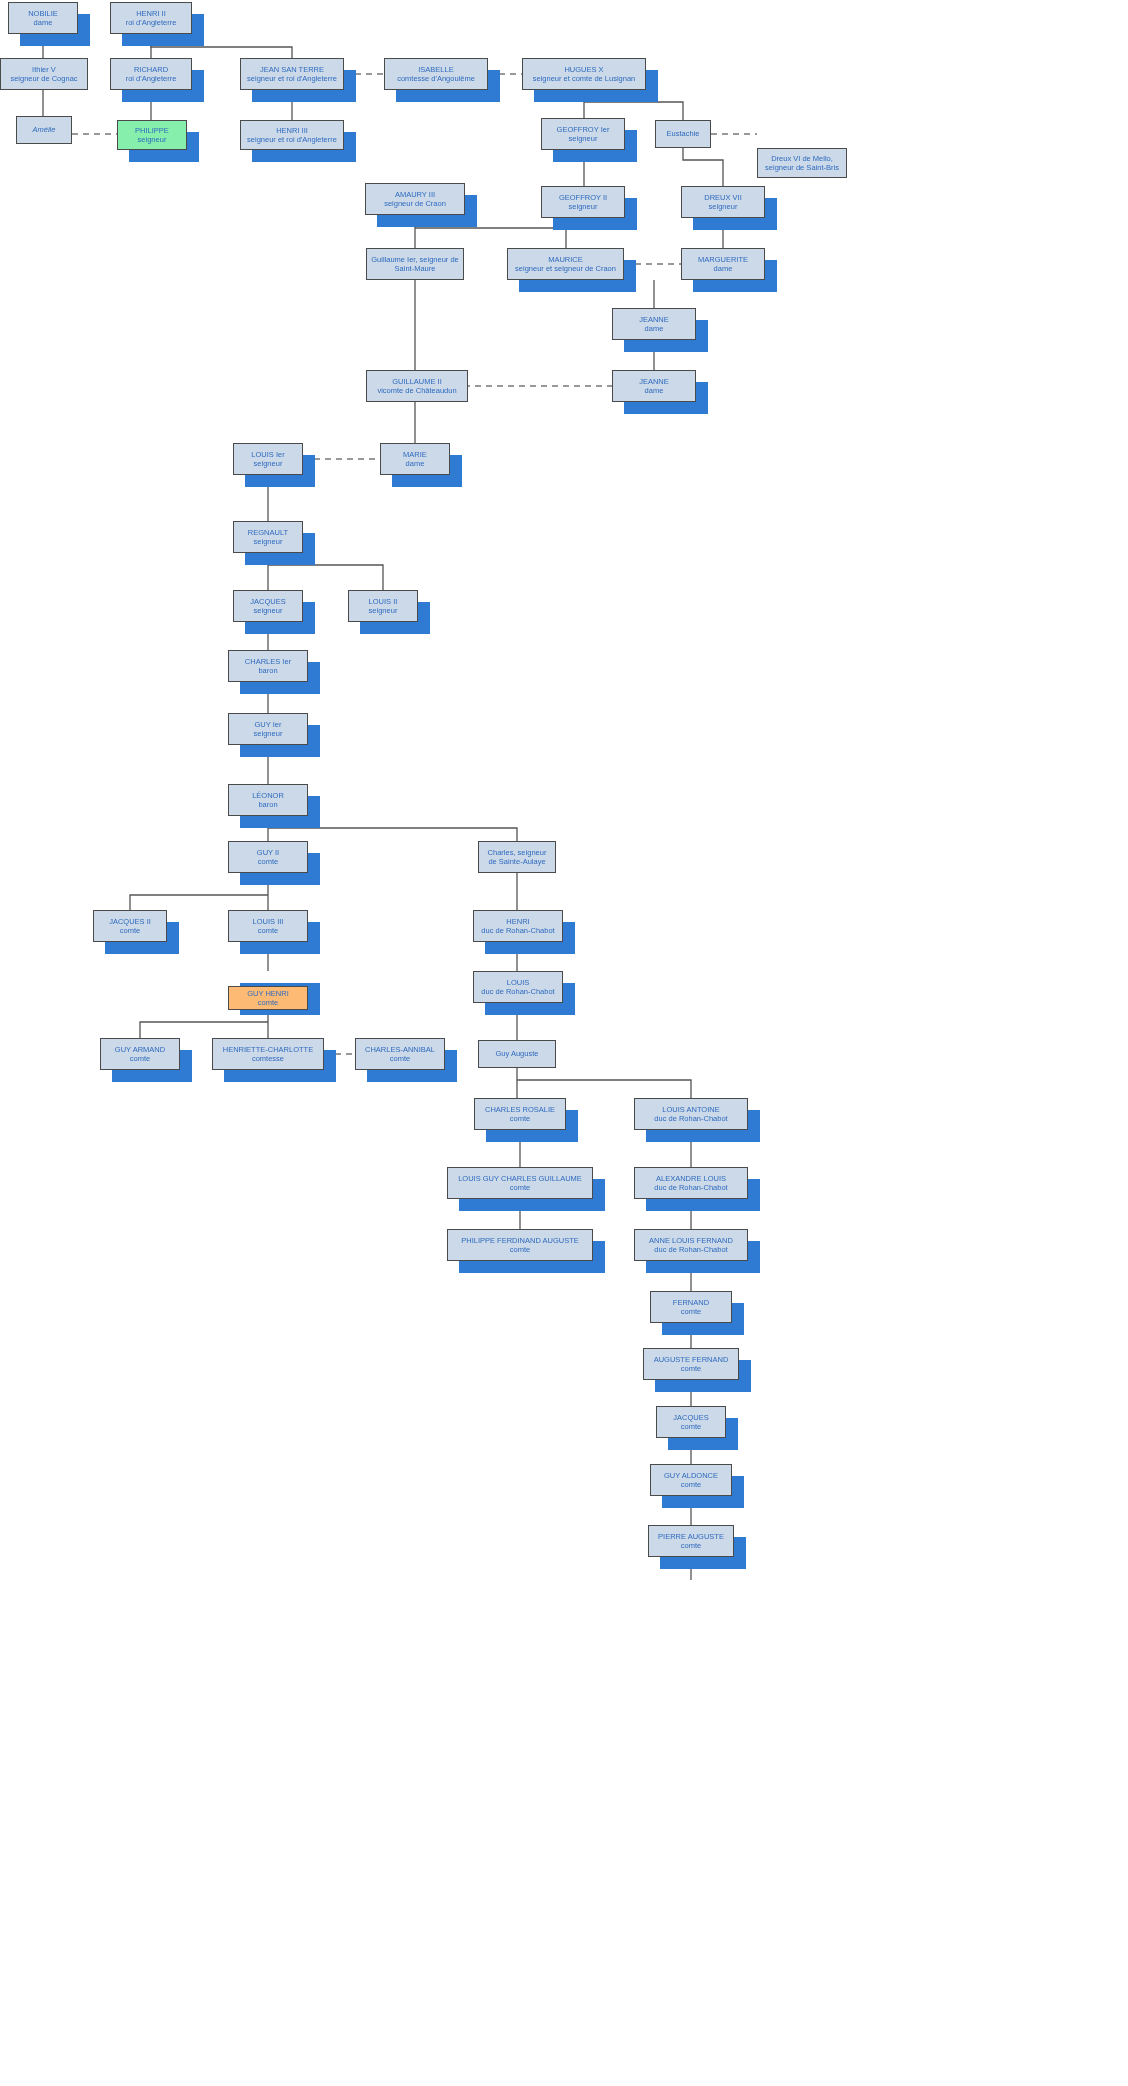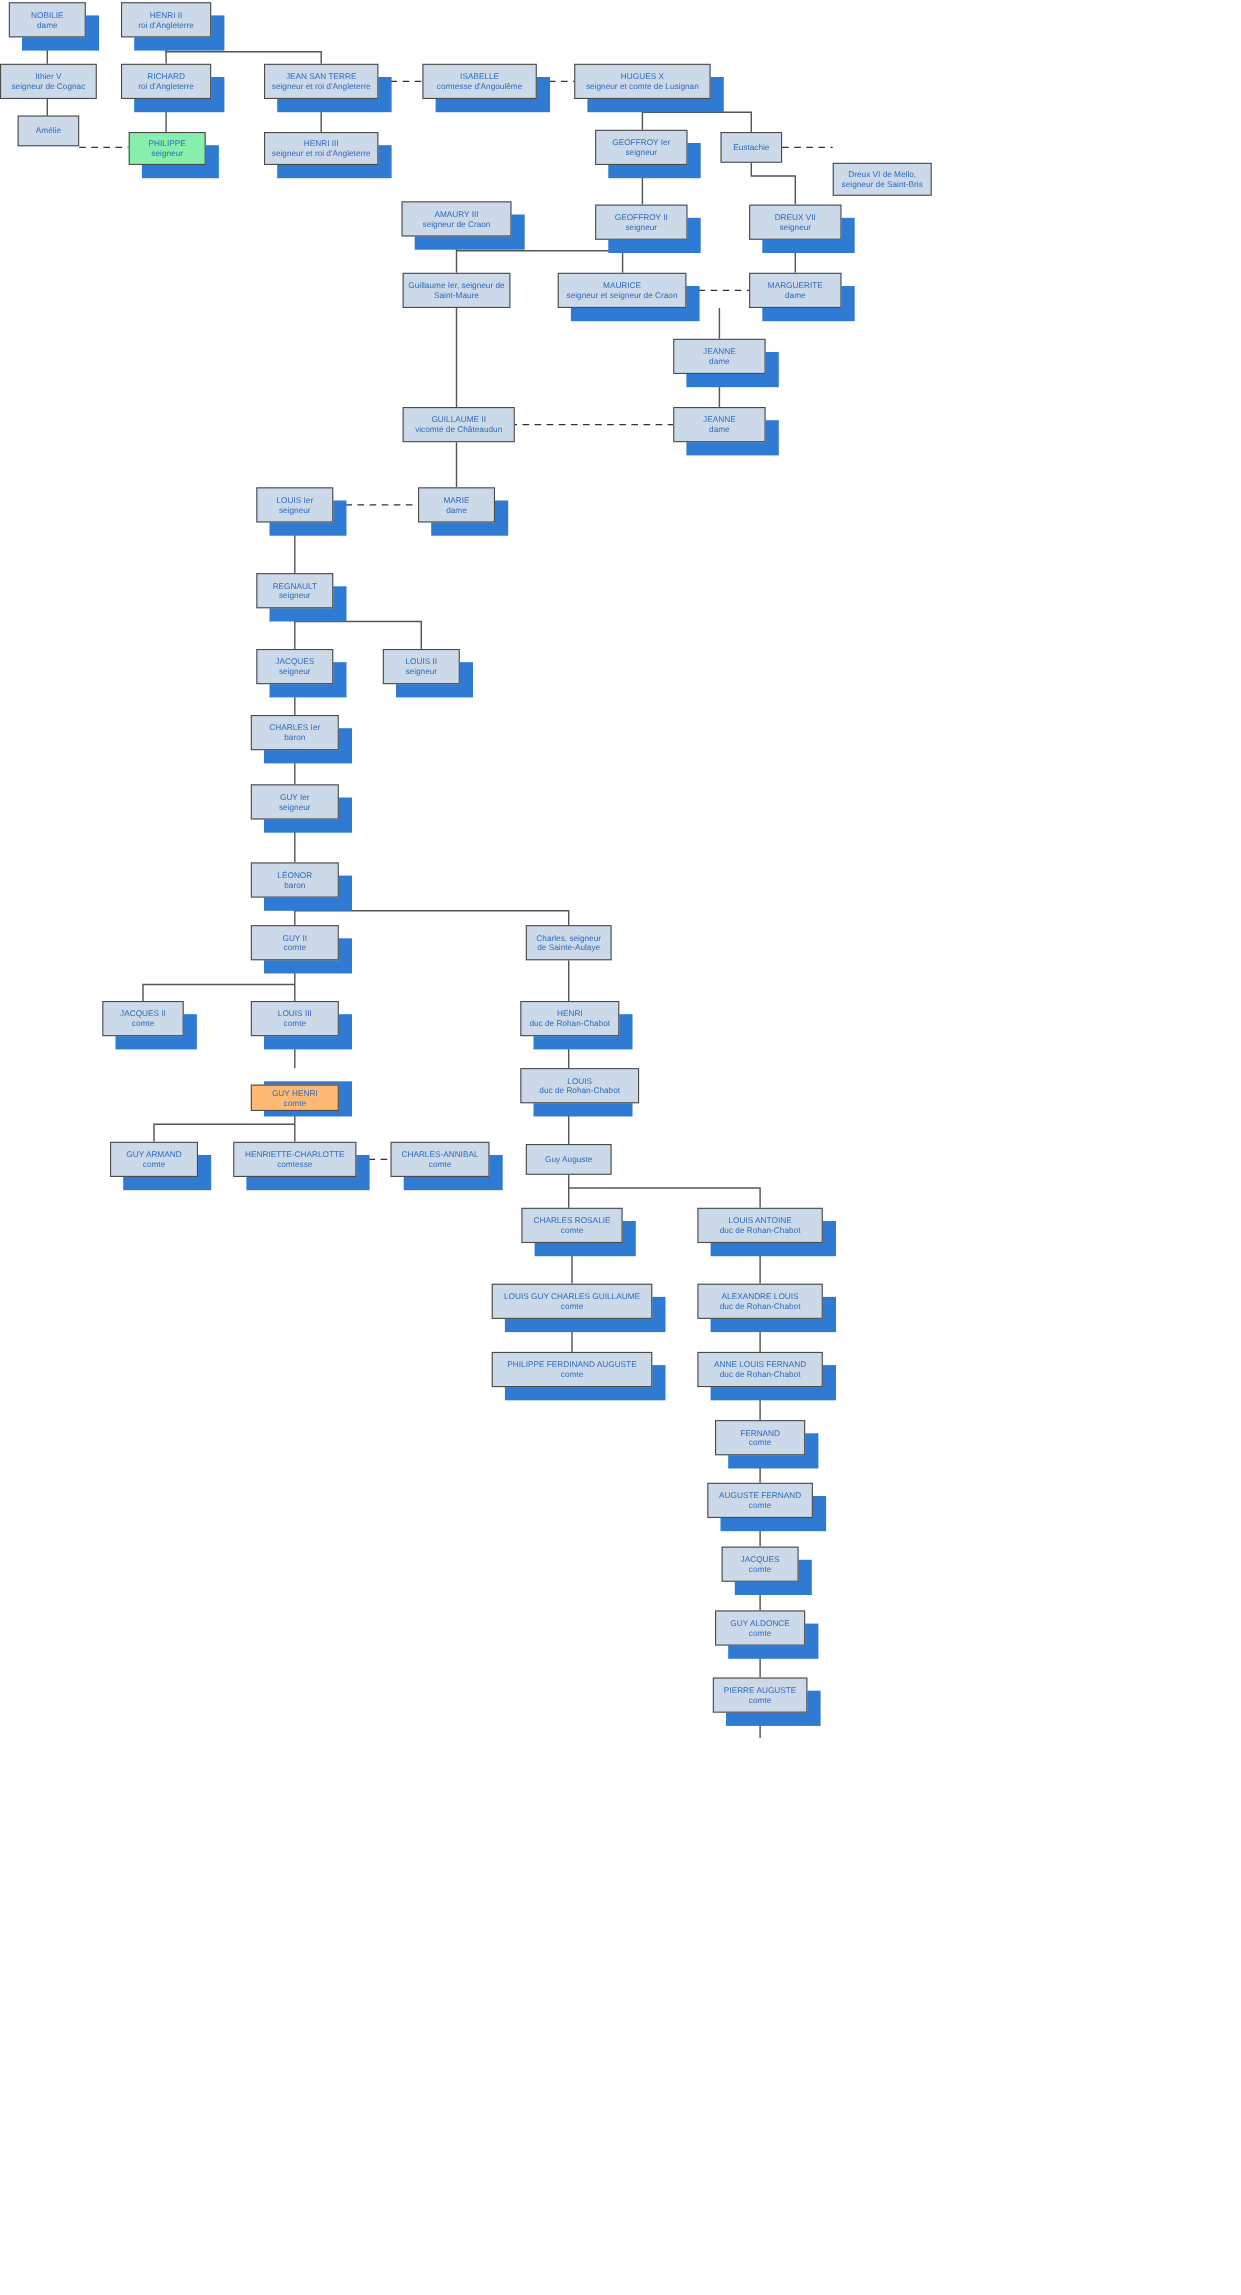--- a/index.html
+++ b/index.html
@@ -130,21 +130,21 @@
     <div class="shadow" style="left: 396px; top: 70px; width: 104px; height: 32px; background: rgb(47, 123, 212);"></div>
     <div class="node" style="left: 384px; top: 58px; width: 104px; height: 32px; font-size: 7.5px; background: rgb(204, 217, 232); border-color: rgb(74, 74, 74); color: rgb(47, 107, 191);">
       <span class="nm">ISABELLE</span>
       <span class="ti">comtesse d'Angoulême</span>
     </div>
     <div class="shadow" style="left: 534px; top: 70px; width: 124px; height: 32px; background: rgb(47, 123, 212);"></div>
     <div class="node" style="left: 522px; top: 58px; width: 124px; height: 32px; font-size: 7.5px; background: rgb(204, 217, 232); border-color: rgb(74, 74, 74); color: rgb(47, 107, 191);">
       <span class="nm">HUGUES X</span>
       <span class="ti">seigneur et comte de Lusignan</span>
     </div>
-    <div class="node" style="left: 16px; top: 105px; width: 56px; height: 28px; font-size: 7.5px; background: rgb(204, 217, 232); border-color: rgb(74, 74, 74); color: rgb(47, 107, 191);">
+    <div class="node" style="left: 16px; top: 116px; width: 56px; height: 28px; font-size: 7.5px; background: rgb(204, 217, 232); border-color: rgb(74, 74, 74); color: rgb(47, 107, 191); font-style: italic;">
       <span class="nm">Amélie</span>
     </div>
     <div class="shadow" style="left: 129px; top: 132px; width: 70px; height: 30px; background: rgb(47, 123, 212);"></div>
     <div class="node" style="left: 117px; top: 120px; width: 70px; height: 30px; font-size: 7.5px; background: #86efac; border-color: rgb(74, 74, 74); color: rgb(47, 107, 191);">
       <span class="nm">PHILIPPE</span>
       <span class="ti">seigneur</span>
     </div>
     <div class="shadow" style="left: 252px; top: 132px; width: 104px; height: 30px; background: rgb(47, 123, 212);"></div>
     <div class="node" style="left: 240px; top: 120px; width: 104px; height: 30px; font-size: 7.5px; background: rgb(204, 217, 232); border-color: rgb(74, 74, 74); color: rgb(47, 107, 191);">
       <span class="nm">HENRI III</span>
@@ -268,21 +268,21 @@
     <div class="node" style="left: 473px; top: 910px; width: 90px; height: 32px; font-size: 7.5px; background: rgb(204, 217, 232); border-color: rgb(74, 74, 74); color: rgb(47, 107, 191);">
       <span class="nm">HENRI</span>
       <span class="ti">duc de Rohan-Chabot</span>
     </div>
     <div class="shadow" style="left: 240px; top: 983px; width: 80px; height: 32px; background: rgb(47, 123, 212);"></div>
     <div class="node" style="left: 228px; top: 986px; width: 80px; height: 24px; font-size: 7.5px; background: #fdba74; border-color: rgb(74, 74, 74); color: rgb(47, 107, 191);">
       <span class="nm">GUY HENRI</span>
       <span class="ti">comte</span>
     </div>
     <div class="shadow" style="left: 485px; top: 983px; width: 90px; height: 32px; background: rgb(47, 123, 212);"></div>
-    <div class="node" style="left: 473px; top: 971px; width: 108px; height: 32px; font-size: 7.5px; background: rgb(204, 217, 232); border-color: rgb(74, 74, 74); color: rgb(47, 107, 191);">
+    <div class="node" style="left: 473px; top: 971px; width: 90px; height: 32px; font-size: 7.5px; background: rgb(204, 217, 232); border-color: rgb(74, 74, 74); color: rgb(47, 107, 191);">
       <span class="nm">LOUIS</span>
       <span class="ti">duc de Rohan-Chabot</span>
     </div>
     <div class="shadow" style="left: 112px; top: 1050px; width: 80px; height: 32px; background: rgb(47, 123, 212);"></div>
     <div class="node" style="left: 100px; top: 1038px; width: 80px; height: 32px; font-size: 7.5px; background: rgb(204, 217, 232); border-color: rgb(74, 74, 74); color: rgb(47, 107, 191);">
       <span class="nm">GUY ARMAND</span>
       <span class="ti">comte</span>
     </div>
     <div class="shadow" style="left: 224px; top: 1050px; width: 112px; height: 32px; background: rgb(47, 123, 212);"></div>
     <div class="node" style="left: 212px; top: 1038px; width: 112px; height: 32px; font-size: 7.5px; background: rgb(204, 217, 232); border-color: rgb(74, 74, 74); color: rgb(47, 107, 191);">

